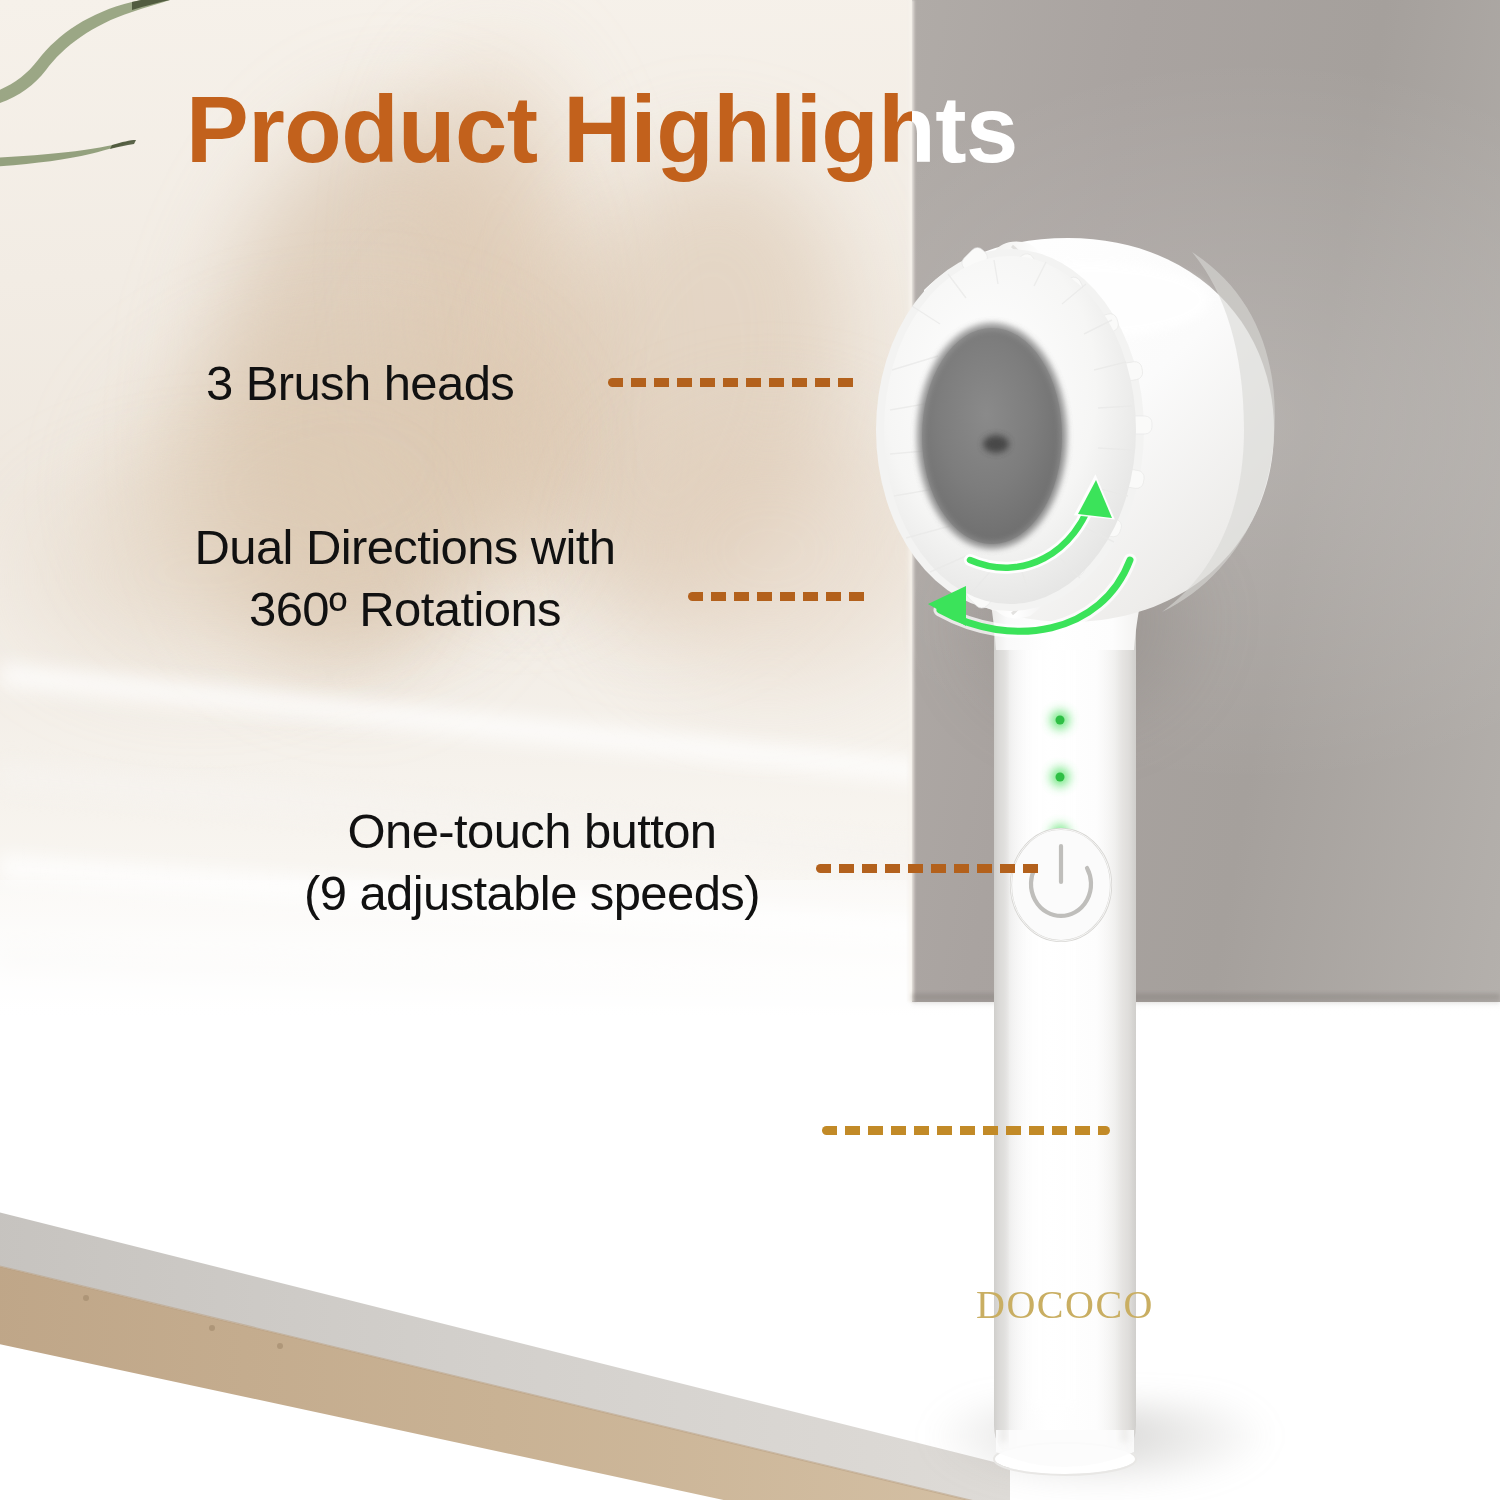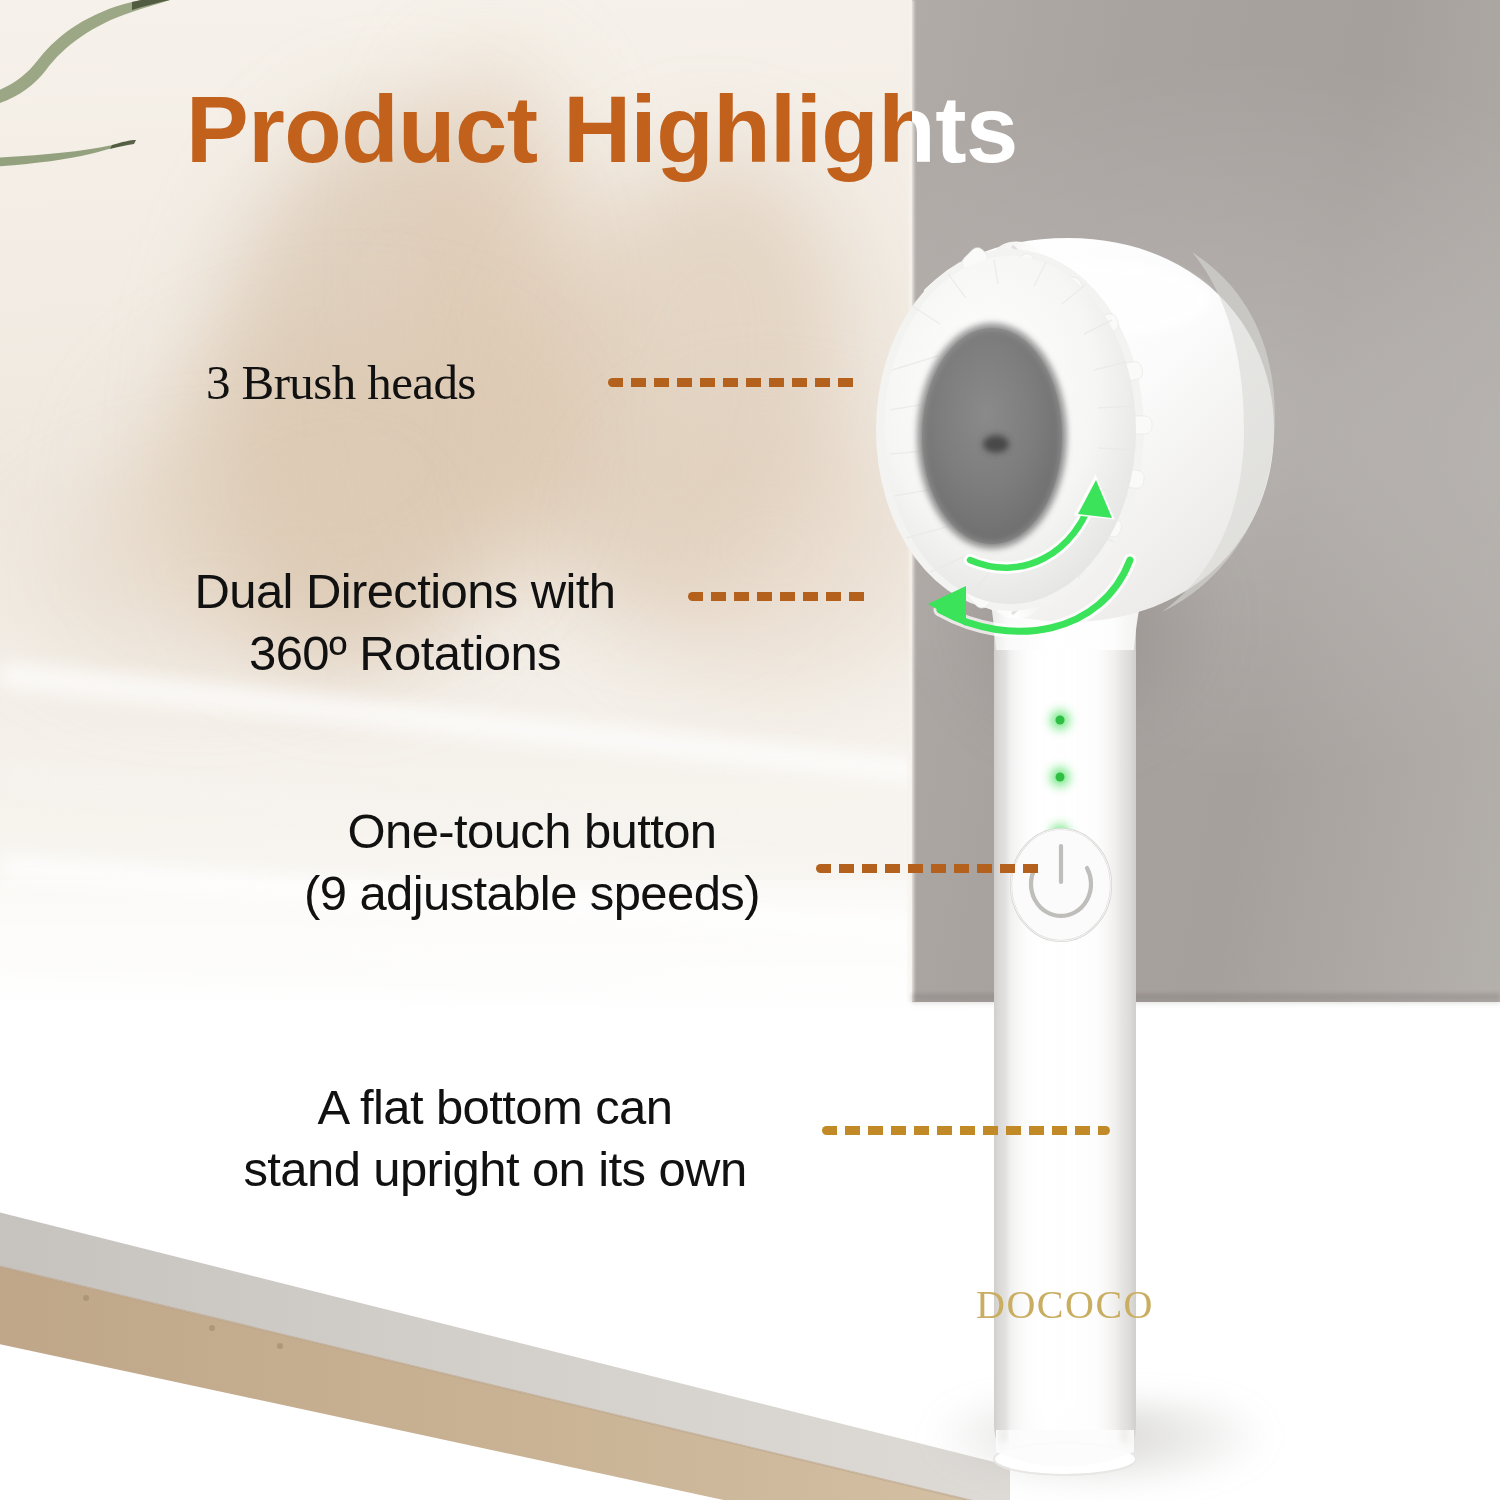--- a/index.html
+++ b/index.html
@@ -176,22 +176,22 @@
     position: absolute;
     color: #111111;
     font-family: "Liberation Sans", sans-serif;
     font-weight: 400;
     font-size: 49px;
     line-height: 62px;
     letter-spacing: -0.6px;
     white-space: pre-line;
   }
 
-  .lbl-1 { left: 206px; top: 352px; font-family: Liberation Serif, serif; }
-  .lbl-2 { left: 140px; top: 516px; width: 530px; text-align: center; margin-top: 44px; }
+  .lbl-1 { left: 206px; top: 352px; }
+  .lbl-2 { left: 140px; top: 516px; width: 530px; text-align: center; }
   .lbl-3 { left: 262px; top: 800px; width: 540px; text-align: center; }
   .lbl-4 { left: 160px; top: 1076px; width: 670px; text-align: center; }
 
   
   .dash {
     position: absolute;
     height: 9px;
     border-radius: 5px;
   }
   .dash-orange {
@@ -493,16 +493,14 @@
   <div class="dash dash-gold dash-4"></div>
 
   <div class="label lbl-1">3 Brush heads</div>
 
   <div class="label lbl-2">Dual Directions with
 360º Rotations</div>
 
   <div class="label lbl-3">One-touch button
 (9 adjustable speeds)</div>
 
-  <div class="label lbl-4">A flat bottom can
-stand upright on its own</div>
 
 </div>
 
 </body></html>

